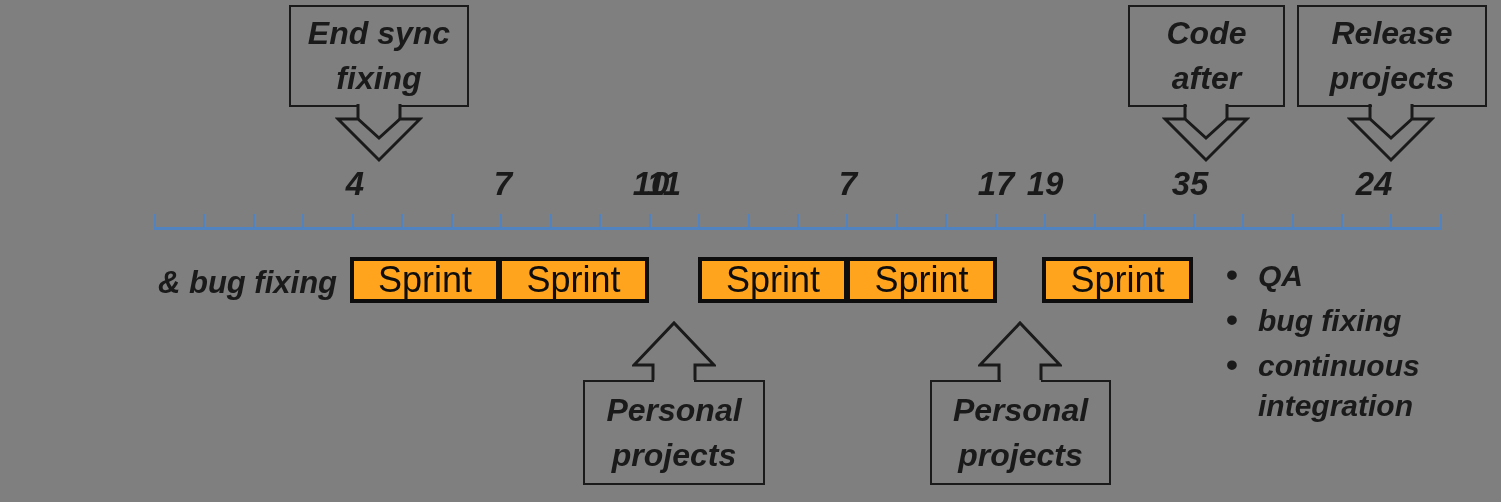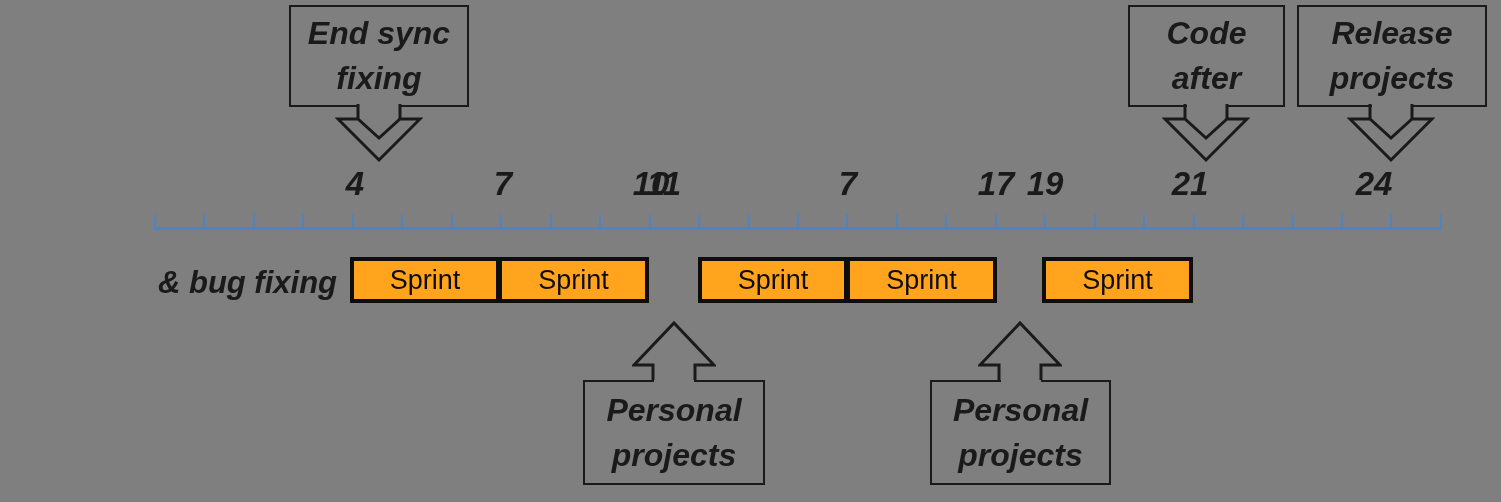--- a/index.html
+++ b/index.html
@@ -35,21 +35,21 @@
     text-align:center;font-size:32px;line-height:45px;font-style:italic;}
   .notch-b{position:absolute;left:50%;transform:translateX(-50%);bottom:-2px;
     width:40px;height:2px;background:var(--background);}
   .notch-t{position:absolute;left:50%;transform:translateX(-50%);top:-2px;
     width:40px;height:2px;background:var(--background);}
   .arrow-svg{position:absolute;}
   .arrow-svg path,.arrow-svg polygon{stroke:var(--ink);stroke-width:3;fill:none;}
   
   .sprint{top:257px;height:46px;background:var(--sprint_fill);
     border:4px solid #0d0d0d;display:flex;align-items:center;justify-content:center;
-    font-size:27px;font-weight:400;color:#0d0d0d;}
+    font-size:36px;font-weight:400;color:#0d0d0d;}
   
   .planning{left:140px;top:262px;width:215px;text-align:center;
     font-size:31px;line-height:42px;}
   
   .bullets{left:1222px;top:256px;width:235px;list-style:none;}
   .bullets li{position:relative;padding-left:36px;font-size:30px;line-height:40px;
     margin-bottom:5px;font-style:italic;font-weight:bold;}
   .bullets li::before{content:"\2022";position:absolute;left:4px;top:-2px;
     font-style:normal;font-weight:bold;font-size:34px;}
 </style>
@@ -61,21 +61,21 @@
 
   <div class="abs ruler"></div>
 
   <span class="abs wk it" style="left:355px">4</span>
   <span class="abs wk it" style="left:503px">7</span>
   <span class="abs wk it" style="left:651px">10</span>
   <span class="abs wk it" style="left:664px">11</span>
   <span class="abs wk it" style="left:848px">7</span>
   <span class="abs wk it" style="left:996px">17</span>
   <span class="abs wk it" style="left:1045px">19</span>
-  <span class="abs wk it" style="left:1190px">21</span>
+  <span class="abs wk it" style="left:1190px">35</span>
   <span class="abs wk it" style="left:1374px">24</span>
 
   <div class="abs callout it" style="left:289px;top:5px;width:180px;height:102px">
     <div>End sync</div>
     <div>fixing</div>
     <div class="notch-b"></div>
   </div>
   <svg class="arrow-svg" style="left:335px;top:104px" width="88" height="60" viewBox="0 0 88 60">
     <path d="M23 0 V15 M65 0 V15"></path>
     <polygon points="3,15 44,56 85,15 65,15 44,34 23,15"></polygon>
@@ -122,14 +122,19 @@
 
   <svg class="arrow-svg" style="left:978px;top:320px" width="84" height="62" viewBox="0 0 84 62">
     <path d="M21 62 V45 H2 L42 3 L82 45 H63 V62"></path>
   </svg>
   <div class="abs callout it" style="left:930px;top:380px;width:181px;height:105px">
     <div>Personal</div>
     <div>projects</div>
     <div class="notch-t"></div>
   </div>
 
+  <ul class="abs bullets">
+    <li>QA</li>
+    <li>bug fixing</li>
+    <li>continuous integration</li>
+  </ul>
 
 </div>
 
 </body></html>

